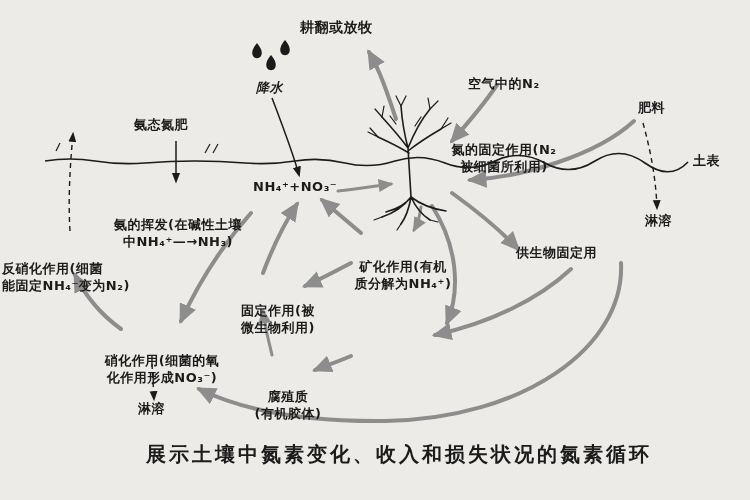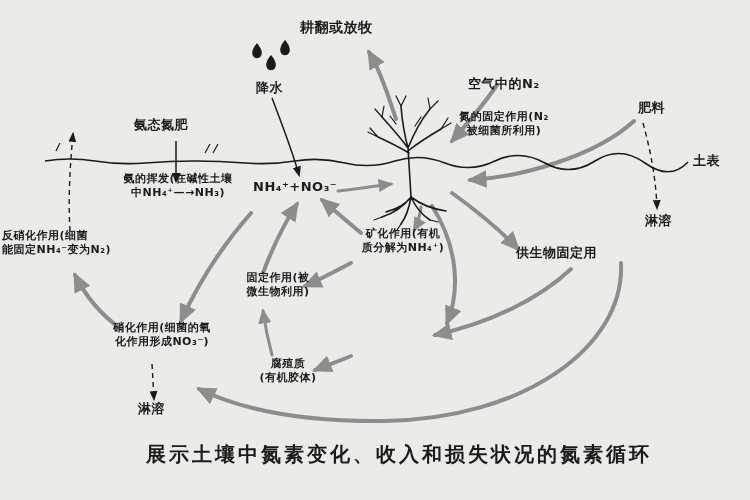--- a/index.html
+++ b/index.html
@@ -15,21 +15,21 @@
   .arrows{position:absolute;left:0;top:0;width:750px;height:500px;}
   .lbl{
     position:absolute;
     white-space:pre-line;
     font-size:13px;
     line-height:1.3;
     font-weight:600;
     letter-spacing:.5px;
     text-align:center;
   }
-  .sm{font-size:11px;}
+  .sm{font-size:13px;margin-top:32px;}
   .left{text-align:left;}
   .caption{
     position:absolute;left:0;right:0;top:441px;
     text-align:center;
     font-size:20px;font-weight:700;letter-spacing:3px;
     white-space:pre-line;
   }
 </style>
 </head>
 <body>
@@ -87,28 +87,28 @@
     </g>
 
     <g fill="#1b1b1b">
       <path transform="translate(257,50)" d="M0,-7 C4,-2 6,2 4,6 C2,9 -2,9 -4,6 C-6,2 -4,-2 0,-7 z"></path>
       <path transform="translate(271,62)" d="M0,-7 C4,-2 6,2 4,6 C2,9 -2,9 -4,6 C-6,2 -4,-2 0,-7 z"></path>
       <path transform="translate(285,47)" d="M0,-7 C4,-2 6,2 4,6 C2,9 -2,9 -4,6 C-6,2 -4,-2 0,-7 z"></path>
     </g>
   </svg>
 
   <div class="lbl" style="left:300px;top:18px;font-size:14px;">耕翻或放牧</div>
-  <div class="lbl" style="left:256px;top:80px;">降水</div>
+  <div class="lbl" style="left:256px;top:80px;font-style:italic;">降水</div>
   <div class="lbl" style="left:468px;top:76px;">空气中的N₂</div>
   <div class="lbl" style="left:630px;top:100px;margin-left:8px;">肥料</div>
   <div class="lbl" style="left:134px;top:117px;text-align:center;">氨态氮肥</div>
   <div class="lbl sm" style="left:428px;top:110px;width:152px;">氮的固定作用(N₂
 被细菌所利用)</div>
   <div class="lbl" style="left:693px;top:153px;">土表</div>
-  <div class="lbl sm" style="left:96px;top:172px;width:164px;">氨的挥发(在碱性土壤
+  <div class="lbl sm" style="left:96px;top:185px;width:164px;">氨的挥发(在碱性土壤
 中NH₄⁺—→NH₃)</div>
   <div class="lbl" style="left:253px;top:179px;">NH₄⁺+NO₃⁻</div>
   <div class="lbl" style="left:645px;top:213px;">淋溶</div>
   <div class="lbl sm" style="left:343px;top:227px;width:120px;">矿化作用(有机
 质分解为NH₄⁺)</div>
   <div class="lbl" style="left:516px;top:245px;">供生物固定用</div>
   <div class="lbl sm left" style="left:2px;top:229px;width:128px;">反硝化作用(细菌
 能固定NH₄⁻变为N₂)</div>
   <div class="lbl sm" style="left:226px;top:271px;width:104px;">固定作用(被
 微生物利用)</div>

